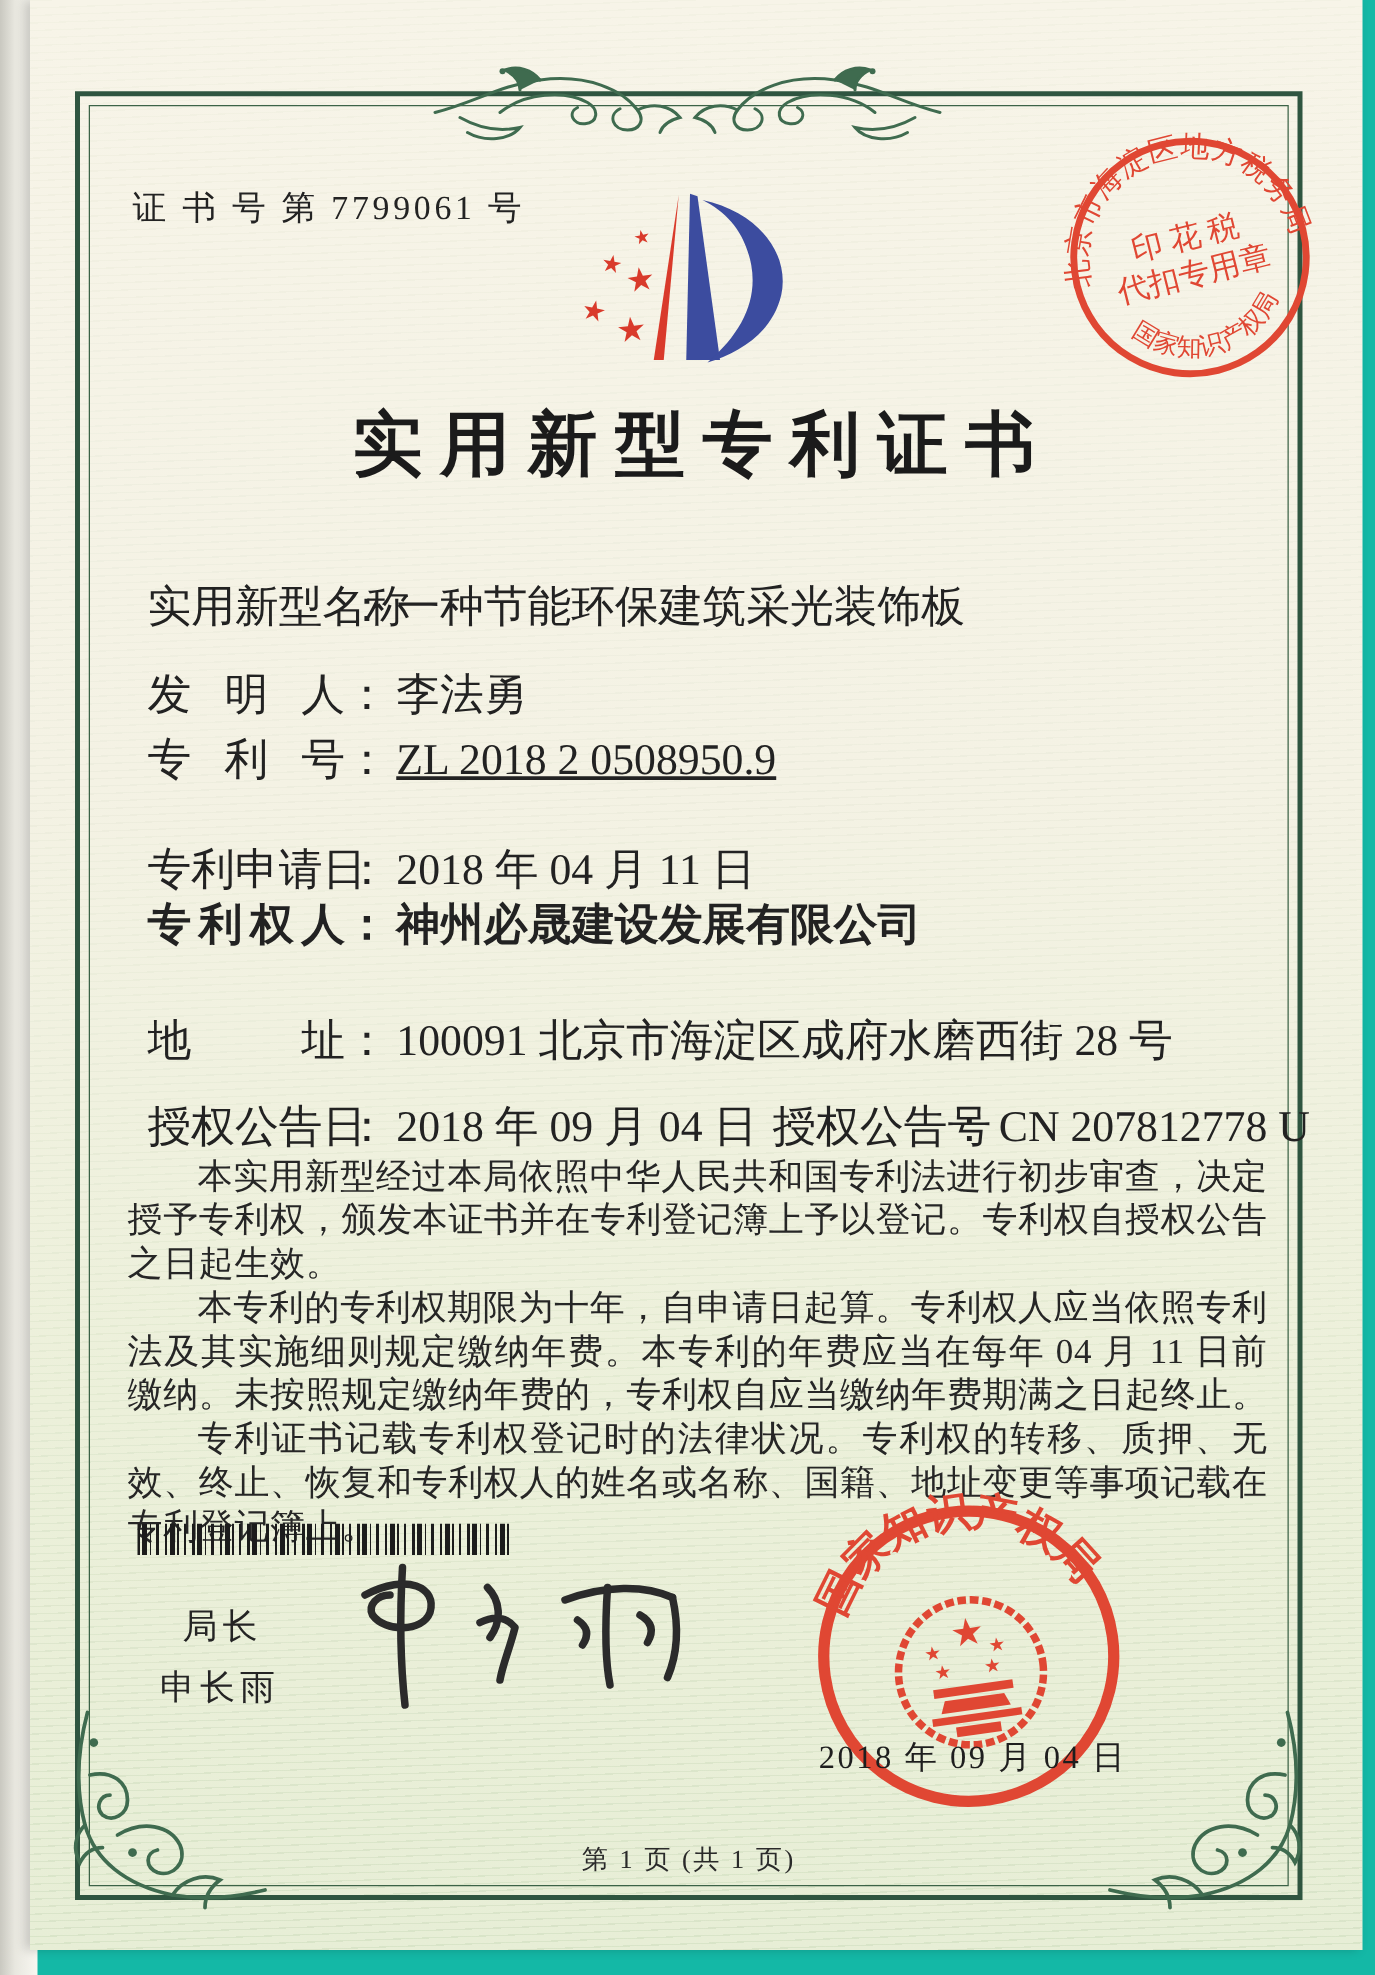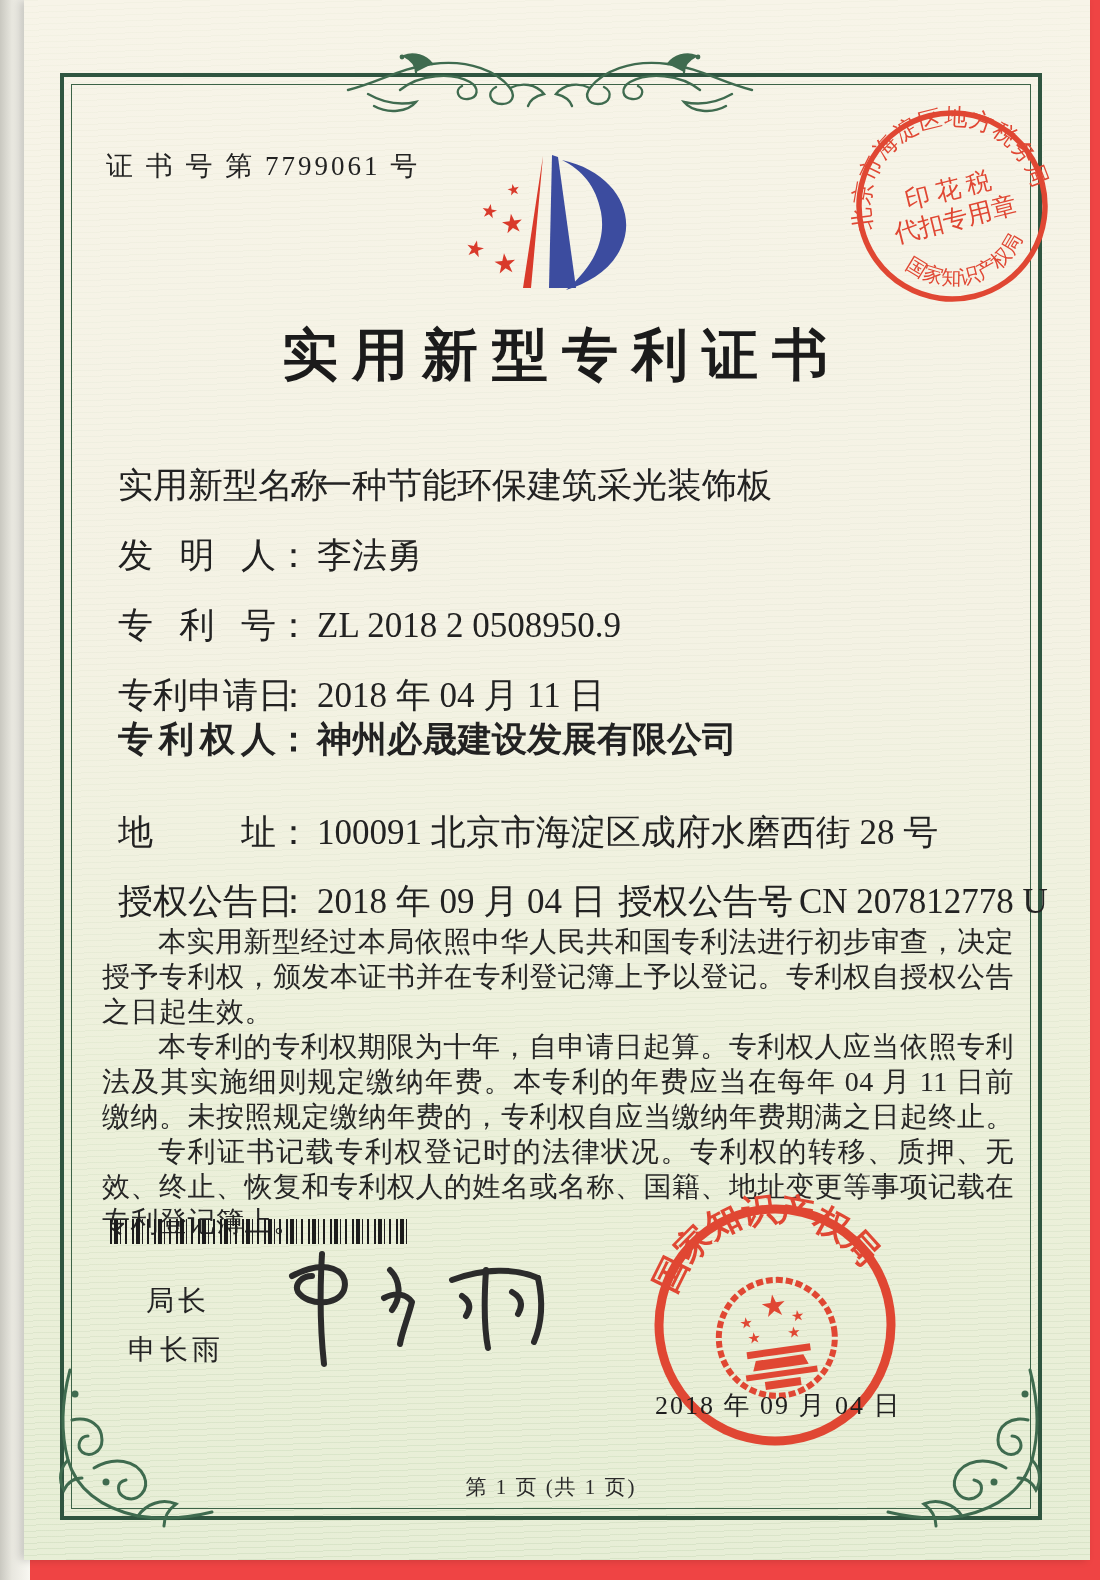--- a/index.html
+++ b/index.html
@@ -1,18 +1,18 @@
 <!DOCTYPE html>
 <html><head>
 <meta charset="utf-8">
 <style>
   * { margin:0; padding:0; box-sizing:border-box; }
   html,body { width:1100px; height:1580px; }
   body { background:#f2f1ec; font-family:"Liberation Serif","DejaVu Serif",serif; color:#1f1f1f; }
-  .page { position:relative; width:1100px; height:1580px; overflow:hidden; background:#ef4444; }
+  .page { position:relative; width:1100px; height:1580px; overflow:hidden; background:#14b8a6; }
   .scan-edge-left { position:absolute; left:0; top:0; width:30px; height:1580px;
     background:linear-gradient(90deg,#c9c8c0 0%,#e8e7df 40%,#f8f7f1 100%); }
   .paper { position:absolute; left:24px; top:0; width:1066px; height:1560px;
     background:linear-gradient(180deg,#f7f4e8 0%,#f4f2e4 40%,#ecf0da 72%,#e7eed6 100%);
     box-shadow:-4px 0 8px rgba(0,0,0,0.18); }
   .guilloche { position:absolute; left:0; top:0; width:100%; height:100%;
     background:repeating-linear-gradient(178deg, rgba(124,164,112,0.14) 0px, rgba(124,164,112,0.14) 1px, transparent 1px, transparent 6px);
     -webkit-mask-image:linear-gradient(180deg, rgba(0,0,0,0.25) 0%, rgba(0,0,0,0.35) 55%, rgba(0,0,0,0.95) 100%);
             mask-image:linear-gradient(180deg, rgba(0,0,0,0.25) 0%, rgba(0,0,0,0.35) 55%, rgba(0,0,0,0.95) 100%); }
   .frame-outer { position:absolute; left:60px; top:73px; width:982px; height:1447px;
@@ -139,21 +139,21 @@
   </svg>
 
   <div class="title">实用新型专利证书</div>
 
   <div class="field-row" style="top:462px;">
     <span class="lbl">实用新型名称</span><span class="colon">：</span><span class="val">一种节能环保建筑采光装饰板</span>
   </div>
   <div class="field-row" style="top:532px;">
     <span class="lbl">发明人</span><span class="colon">：</span><span class="val">李法勇</span>
   </div>
-  <div class="field-row" style="top:602px;">
+  <div class="field-row" style="top:584px;text-decoration:underline;">
     <span class="lbl">专利号</span><span class="colon">：</span><span class="val">ZL 2018 2 0508950.9</span>
   </div>
   <div class="field-row" style="top:672px;">
     <span class="lbl">专利申请日</span><span class="colon">：</span><span class="val">2018 年 04 月 11 日</span>
   </div>
   <div class="field-row" style="top:716px;font-weight:bold;">
     <span class="lbl">专利权人</span><span class="colon">：</span><span class="val">神州必晟建设发展有限公司</span>
   </div>
   <div class="field-row" style="top:809px;">
     <span class="lbl">地址</span><span class="colon">：</span><span class="val">100091 北京市海淀区成府水磨西街 28 号</span>

